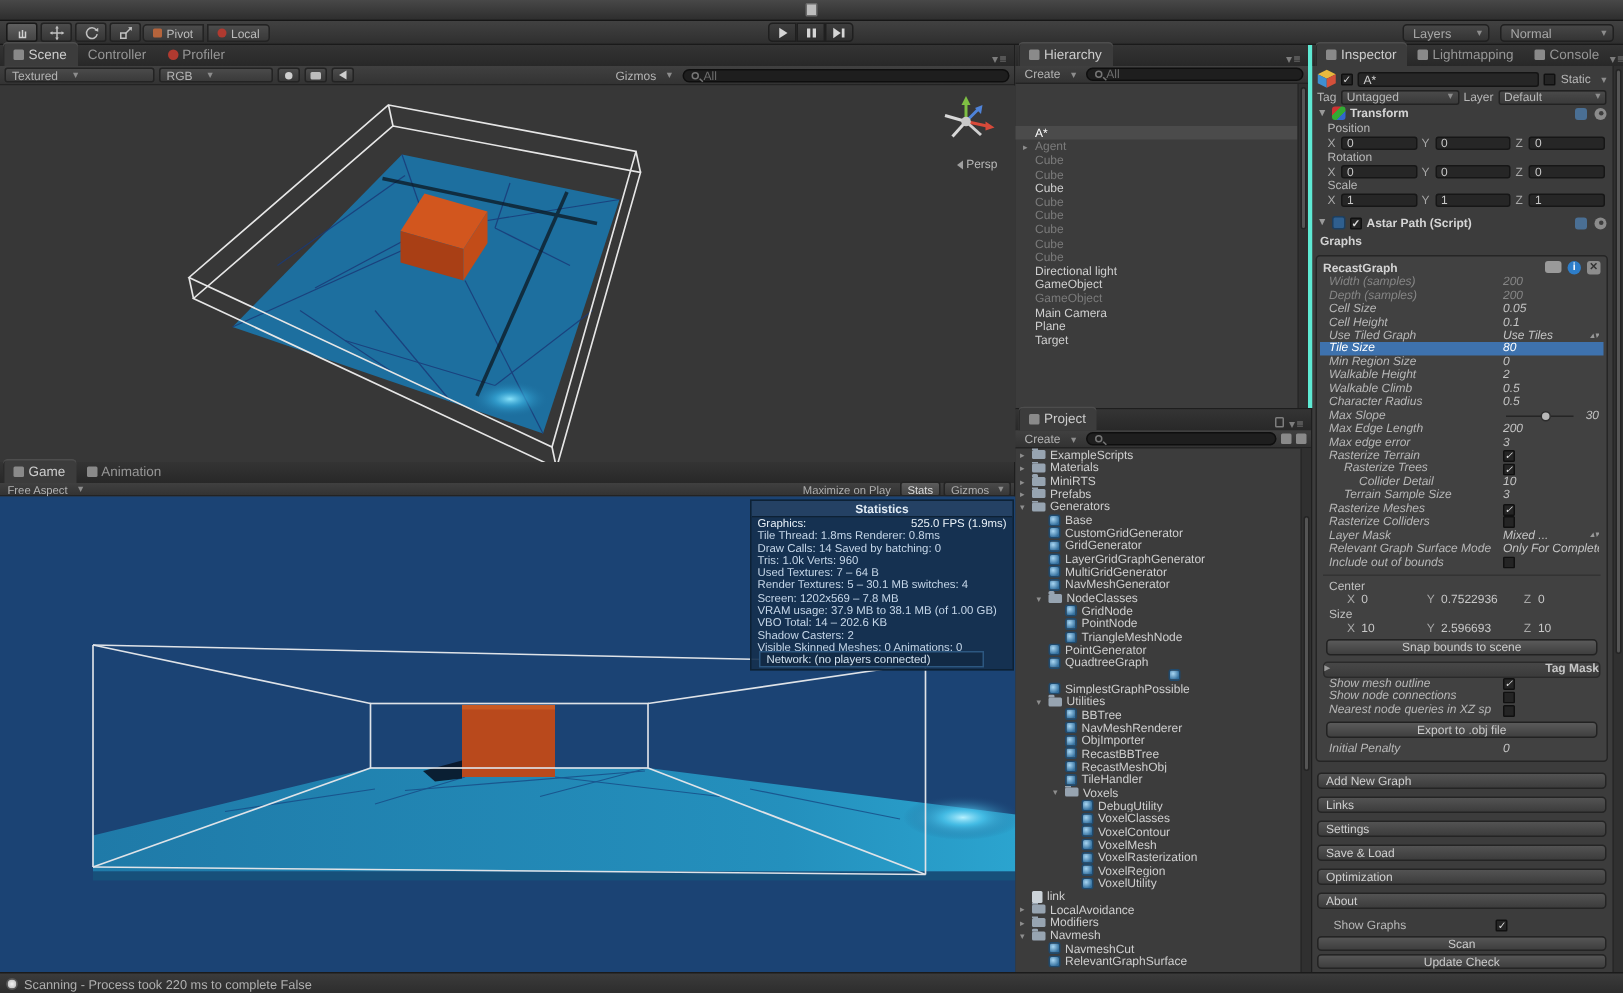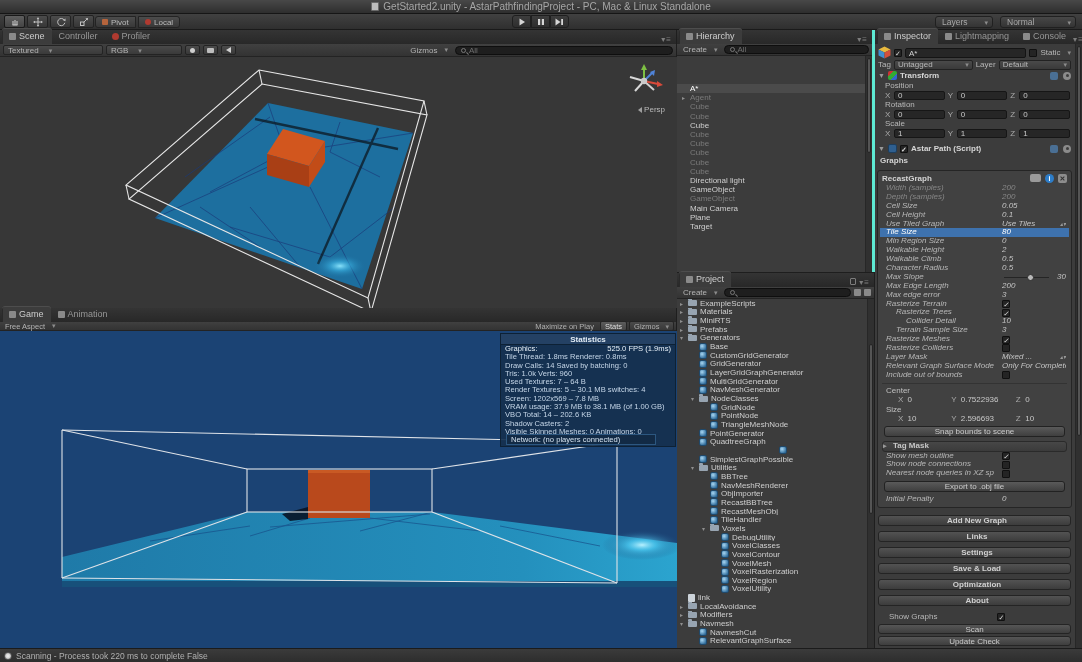--- a/index.html
+++ b/index.html
@@ -147,40 +147,39 @@
   .slthumb { position:absolute; left:52%; top:-3px; width:7px; height:7px; border-radius:50%; background:#b9b9b9; border:1px solid #2d2d2d; }
   .slval { margin-left:auto; }
   .divider { height:1px; background:#333; margin:3px 2px 2px; }
   .sublabel { height:9px; line-height:9px; padding-left:6px; color:#c0c0c0; }
   .vecplain { display:flex; height:10px; align-items:center; padding-left:18px; }
   .vp-ax { width:10px; color:#a8a8a8; }
   .vp-val { width:46px; color:#c8c8c8; }
   .ubtn { height:11px; line-height:10px; margin:2px 4px 0; text-align:center;
     background:linear-gradient(#5a5a5a,#3f3f3f); border:1px solid #222; border-radius:3px; color:#ccc; }
   .tagmaskbar { height:11px; line-height:10px; margin:4px 2px 0; border:1px solid #2a2a2a; border-radius:3px;
-    background:linear-gradient(#474747,#3b3b3b); display:flex; align-items:center; padding-left:0; gap:3px; color:#c6c6c6; font-weight:bold; }
+    background:linear-gradient(#474747,#3b3b3b); display:flex; align-items:center; padding-left:0; gap:3px; color:#c6c6c6; font-weight:bold;justify-content:space-between; }
   .secbar { height:11px; line-height:10px; margin:5px 1px 0; background:linear-gradient(#535353,#3c3c3c);
-    border:1px solid #242424; border-radius:3px; padding-left:5px; font-weight:bold; color:#d0d0d0;text-align:center; }
+    border:1px solid #242424; border-radius:3px; padding-left:5px; font-weight:normal; color:#d0d0d0; }
   .secbar:first-child { margin-top:7px; }
   .sgrow { display:flex; align-items:center; height:9px; margin-top:6px; padding-left:12px; }
   .sgrow .cb { margin-left:60px; }
   .ubtn2 { height:10px; line-height:9px; margin:2.5px 1px 0; text-align:center;
     background:linear-gradient(#565656,#3e3e3e); border:1px solid #242424; border-radius:3px; color:#ccc; }
 
   #statusbar { position:absolute; left:0; top:648px; width:1082px; height:14px;
     background:linear-gradient(#3b3b3b,#2d2d2d); border-top:1px solid #1b1b1b;
     display:flex; align-items:center; gap:4px; padding-left:4px; font-size:8.5px; color:#b0b0b0; }
   .sicon { width:8px; height:8px; border-radius:50%; background:radial-gradient(#f2f2f2,#b2b2b2); border:1px solid #555; flex:none; }
 </style>
 </head>
 <body>
 
 <div id="titlebar">
   <span class="doc-icon"></span>
-  <span>GetStarted2.unity - AstarPathfindingProject - PC, Mac &amp; Linux Standalone</span>
 </div>
 
 <div id="main-toolbar">
   <div class="toolbtn active" style="left:4px">
     <svg width="10" height="10">
         <path d="M3 8 V4 M5 8 V3 M7 8 V4 M2.5 8 h5" stroke="#d0d0d0" stroke-width="1" fill="none"></path>
       </svg>
   </div>
   <div class="toolbtn" style="left:27px">
     <svg width="10" height="10">

